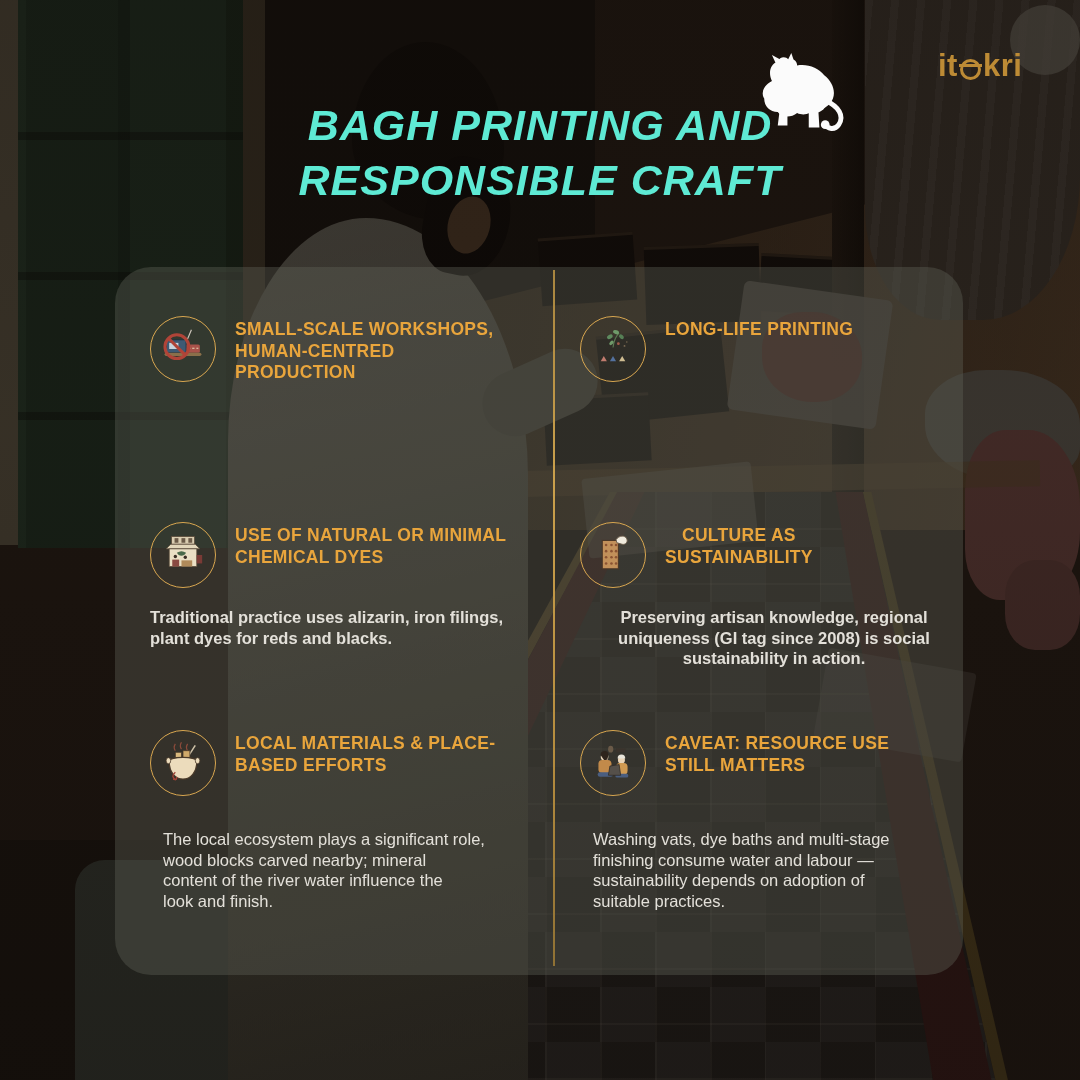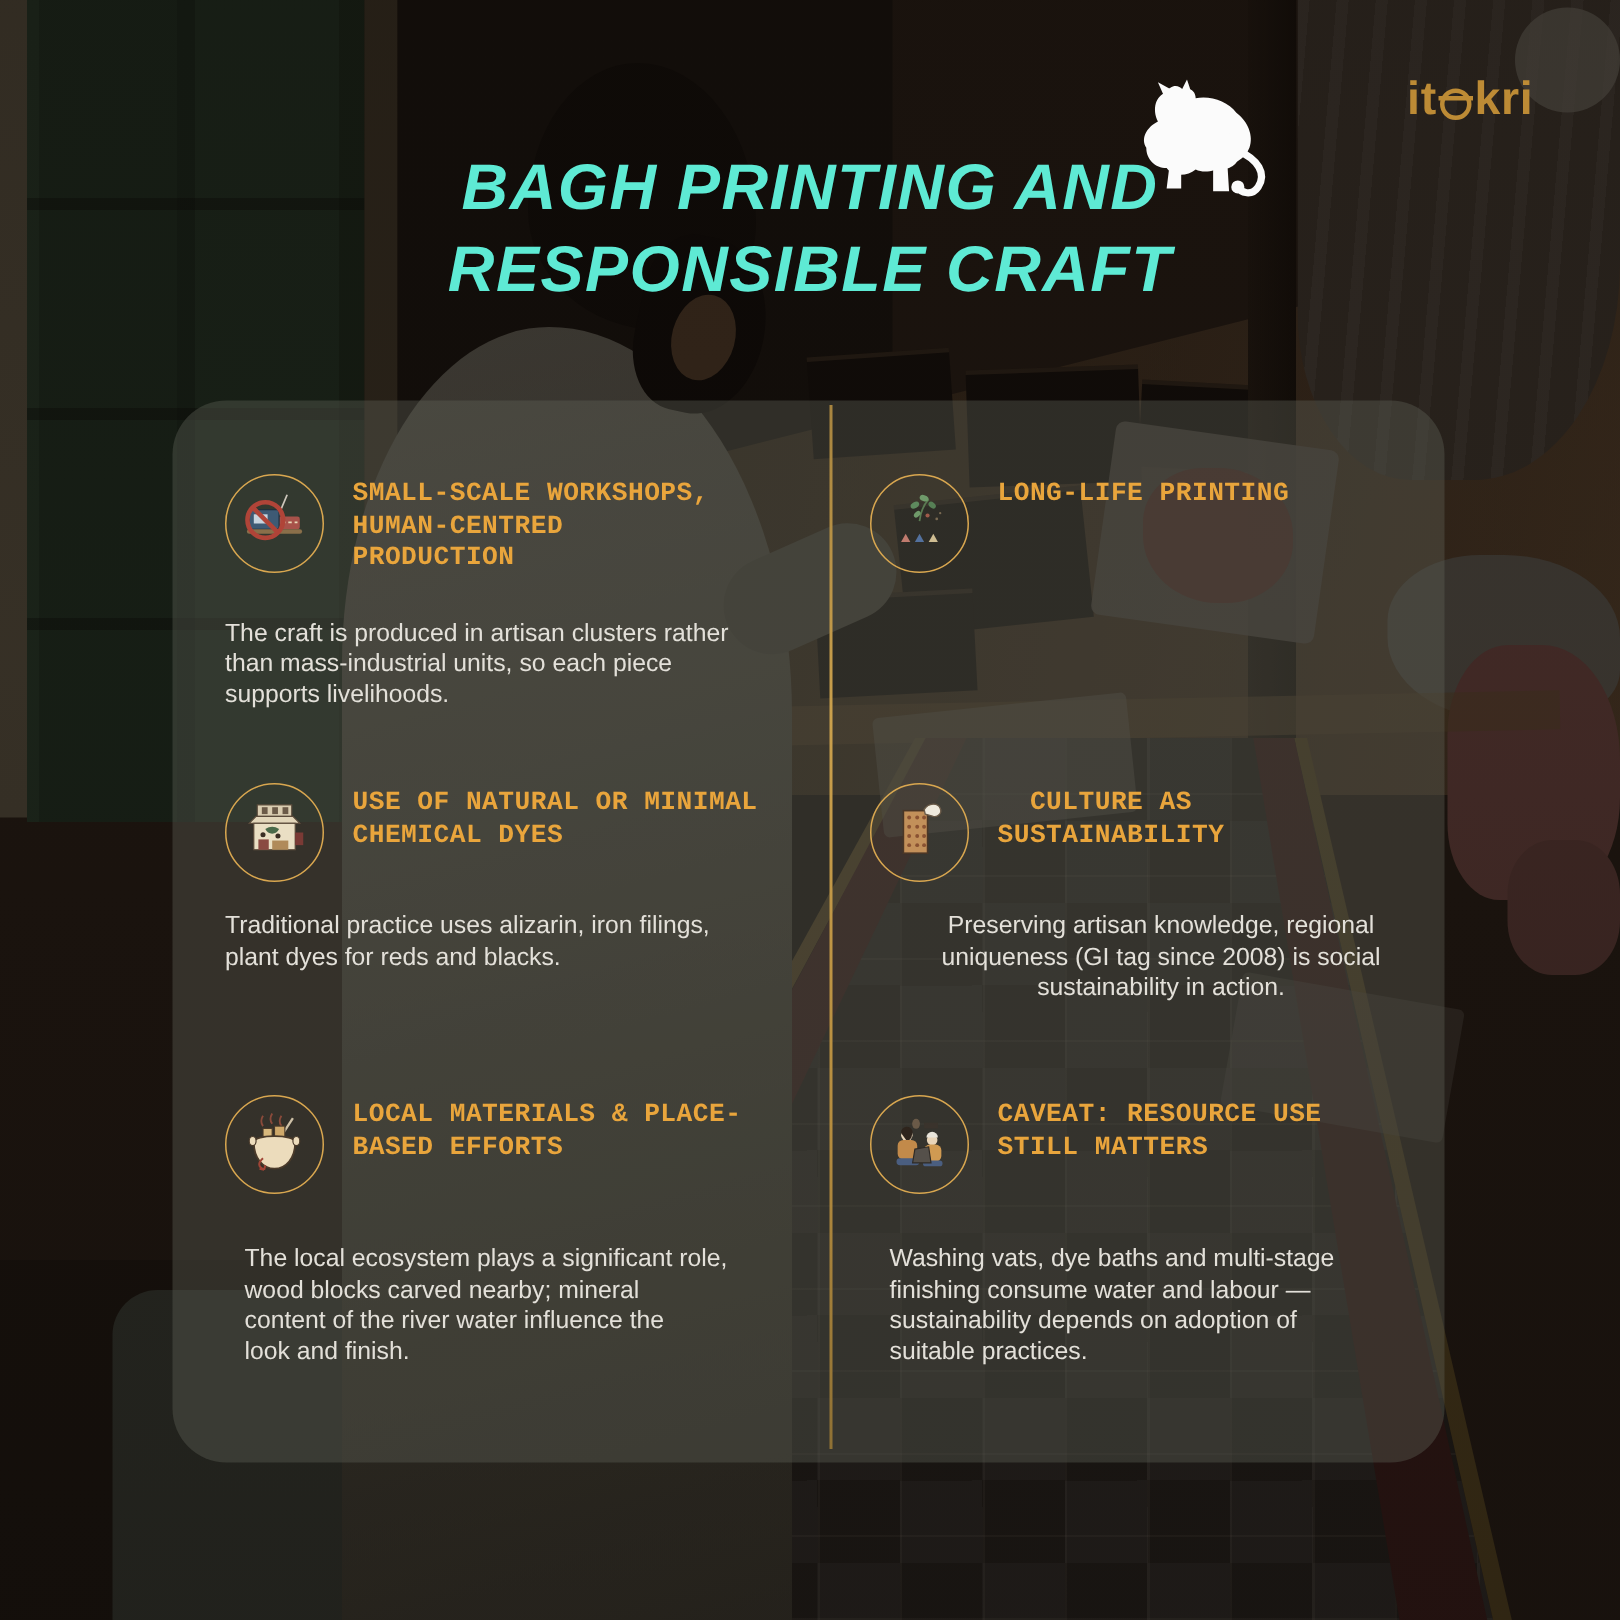--- a/index.html
+++ b/index.html
@@ -69,29 +69,29 @@
     letter-spacing:1px;line-height:55px;color:#5eead4;white-space:pre-line;font-style:italic;}
   .tiger{left:742px;top:52px;width:118px;height:92px;}
   .logo{left:938px;top:48px;display:flex;align-items:center;color:#BD8B35;font-size:31px;font-weight:700;letter-spacing:.5px;}
   .logo-o{display:inline-block;width:15px;height:15px;border:3px solid #BD8B35;border-radius:50%;margin:6px 2px 0;position:relative;}
   .logo-o::after{content:"";position:absolute;left:-4px;right:-4px;top:2px;height:3px;background:#BD8B35;}
 
   .section{position:absolute;width:402px;}
   .s1{left:150px;top:316px;} .s2{left:580px;top:316px;width:388px;}
   .s3{left:150px;top:522px;} .s4{left:580px;top:522px;width:388px;text-align:center;}
   .s5{left:150px;top:730px;} .s6{left:580px;top:730px;width:388px;}
-  .sec-head{display:flex;align-items:flex-start;gap:19px;font-family:Liberation Mono, monospace;}
+  .sec-head{display:flex;align-items:flex-start;gap:19px;}
   .icon-wrap{flex:none;width:66px;height:66px;border:1.6px solid #D9A750;border-radius:50%;
     display:flex;align-items:center;justify-content:center;box-sizing:border-box;}
   .icon-wrap svg{width:46px;height:46px;}
   .sec-title{margin:3px 0 0;font-size:17.5px;font-weight:700;line-height:21.5px;letter-spacing:.3px;
     color:#E9A53C;white-space:pre-line;}
   .sec-body{font-size:16.5px;line-height:20.5px;color:#E3E0D9;white-space:pre-line;}
   .row1 .sec-body{margin-top:28px;}
-  .row2 .sec-body{margin-top:19px;}
+  .row2 .sec-body{margin-top:19px;font-weight:bold;}
   .row3 .sec-body{margin-top:33px;margin-left:13px;}
 </style>
 </head>
 <body>
 
 <div class="canvas">
 
   <div>
     <div class="abs ph-wall-left"></div>
     <div class="abs ph-door"></div>
@@ -165,23 +165,20 @@
           <rect x="12" y="22" width="12" height="8" fill="#c8d4de"></rect>
           <rect x="6" y="35" width="48" height="4" rx="2" fill="#8a6f4a"></rect>
           <circle cx="22" cy="27" r="15.5" fill="none" stroke="#b04438" stroke-width="4"></circle>
           <line x1="11" y1="16" x2="33" y2="38" stroke="#b04438" stroke-width="4"></line>
         </svg>
       </div>
       <h3 class="sec-title">SMALL-SCALE WORKSHOPS,
 HUMAN-CENTRED
 PRODUCTION</h3>
     </div>
-    <div class="sec-body">The craft is produced in artisan clusters rather
-than mass-industrial units, so each piece
-supports livelihoods.</div>
   </div>
 
   <div class="section s2 row1">
     <div class="sec-head">
       <div class="icon-wrap">
         <svg viewBox="0 0 60 60">
           <path d="M30,28 C31,20 33,14 38,9" fill="none" stroke="#5a7a52" stroke-width="1.5"></path>
           <ellipse cx="26" cy="14" rx="4" ry="2.6" fill="#5e8a5e" transform="rotate(-30 26 14)"></ellipse>
           <ellipse cx="34" cy="8" rx="4" ry="2.6" fill="#6f9a6a" transform="rotate(20 34 8)"></ellipse>
           <ellipse cx="41" cy="14" rx="3.6" ry="2.4" fill="#567f55" transform="rotate(40 41 14)"></ellipse>

